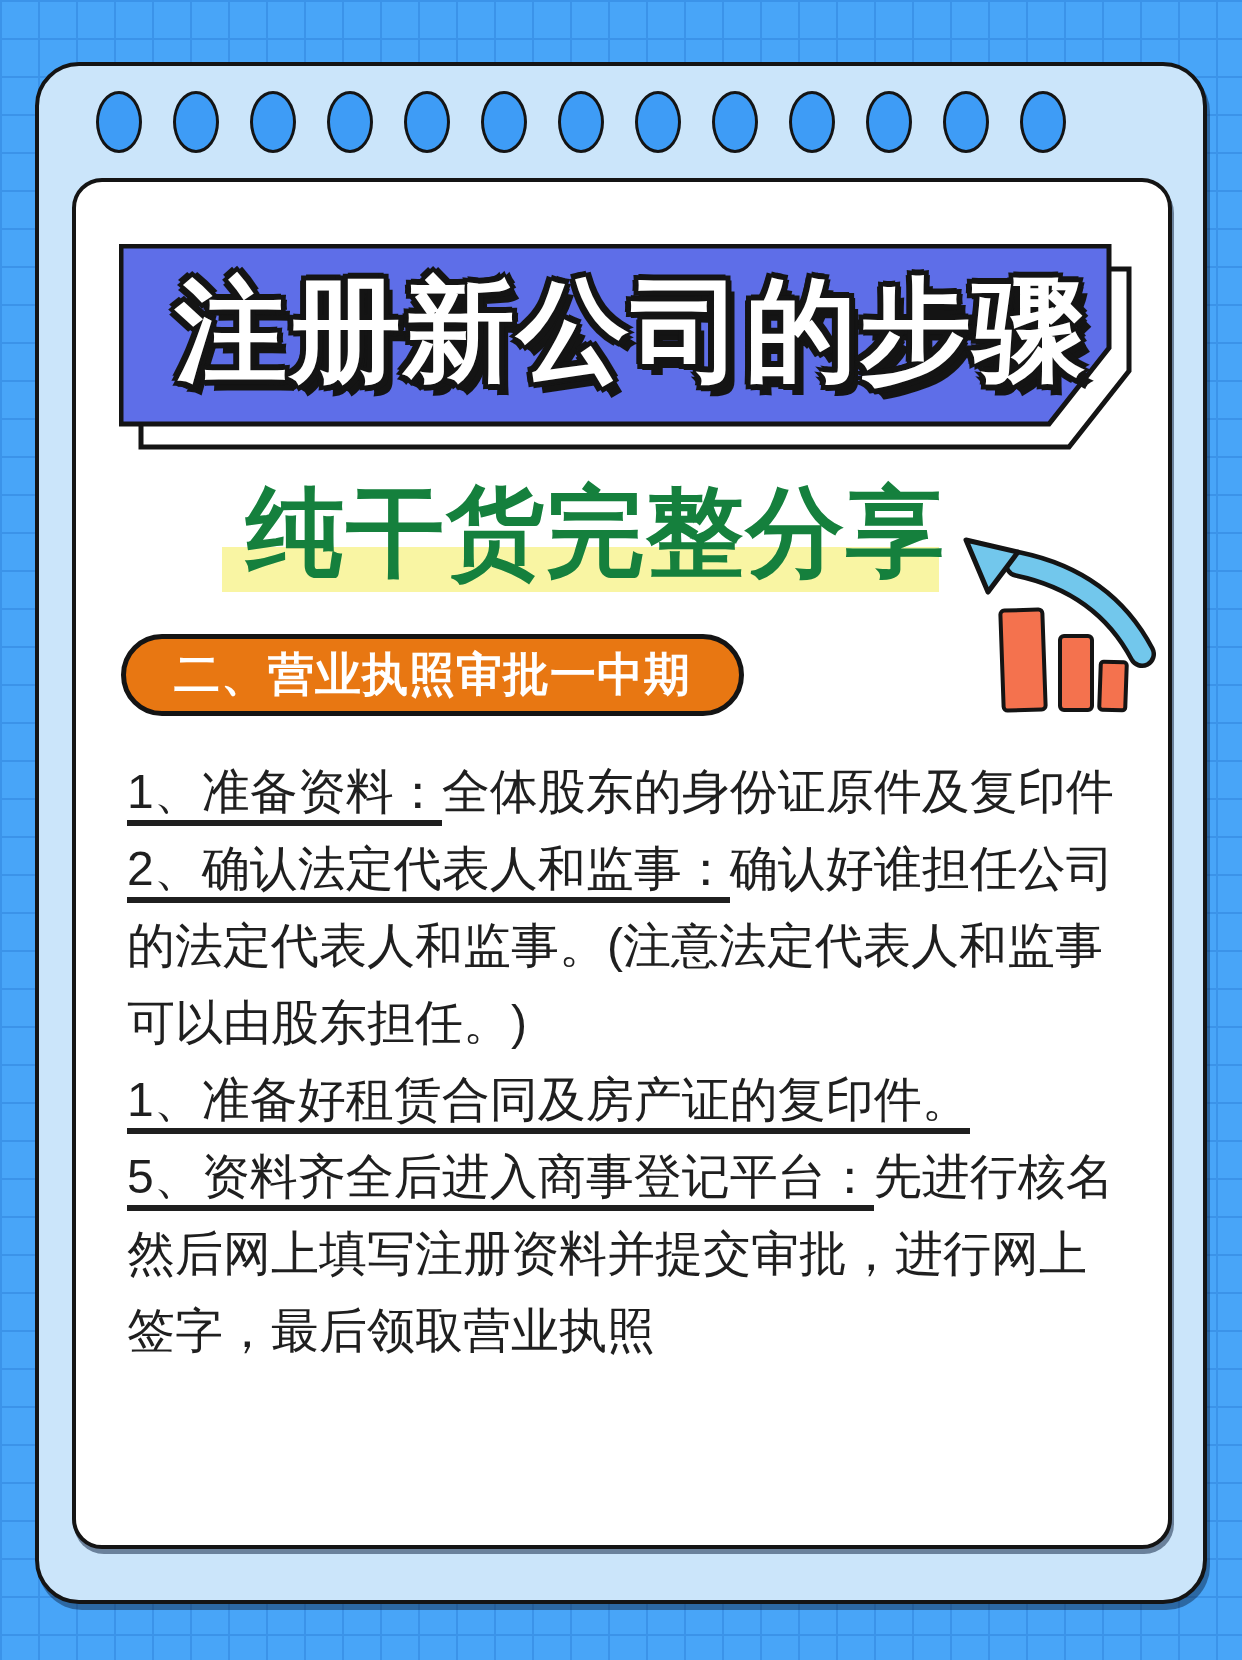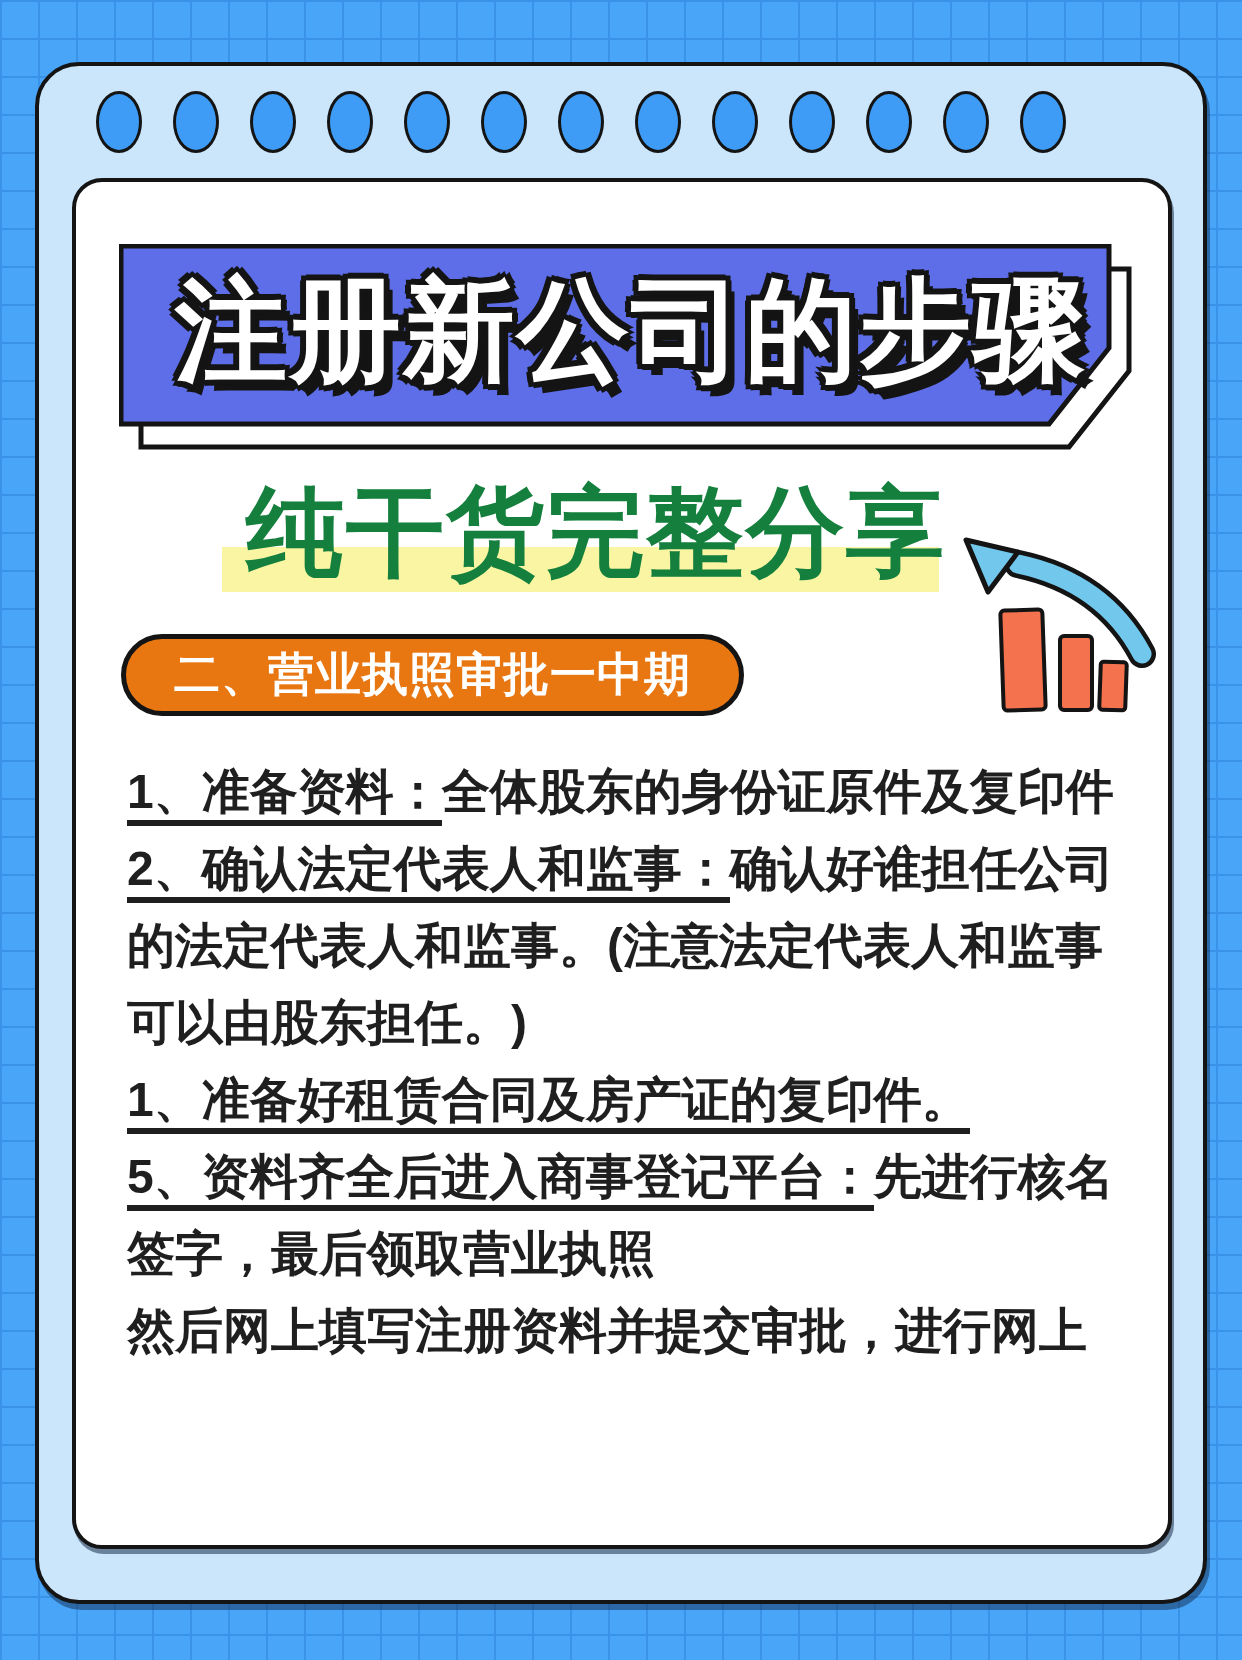--- a/index.html
+++ b/index.html
@@ -73,21 +73,21 @@
     color:#FFFFFF; font-size:46px; font-weight:900; letter-spacing:1px;
     white-space:nowrap;
   }
 
   
   .chart-icon{ position:absolute; left:880px; top:350px; }
 
   
   .body-text{
     position:absolute; left:51px; top:571px; width:1020px;
-    font-size:48px; line-height:77px; font-weight:700; color:#1F1F1F;
+    font-size:48px; line-height:77px; font-weight:400; color:#1F1F1F;
   }
   .tl{ white-space:nowrap; }
   .u{ border-bottom:6px solid #1F1F1F; padding-bottom:2px; }
 </style>
 </head>
 <body>
 
 <div class="panel"></div>
 
 <div class="holes">
@@ -132,17 +132,17 @@
     </g>
   </svg>
 
   <div class="body-text">
       <div class="tl"><span class="u">1、准备资料：</span><span>全体股东的身份证原件及复印件</span></div>
       <div class="tl"><span class="u">2、确认法定代表人和监事：</span><span>确认好谁担任公司</span></div>
       <div class="tl"><span>的法定代表人和监事。(注意法定代表人和监事</span></div>
       <div class="tl"><span>可以由股东担任。)</span></div>
       <div class="tl"><span class="u">1、准备好租赁合同及房产证的复印件。</span></div>
       <div class="tl"><span class="u">5、资料齐全后进入商事登记平台：</span><span>先进行核名</span></div>
+      <div class="tl"><span>然后网上填写注册资料并提交审批，进行网上</span></div>
       <div class="tl"><span>签字，最后领取营业执照</span></div>
-      <div class="tl"><span>然后网上填写注册资料并提交审批，进行网上</span></div>
     </div>
 
 </div>
 
 </body></html>

